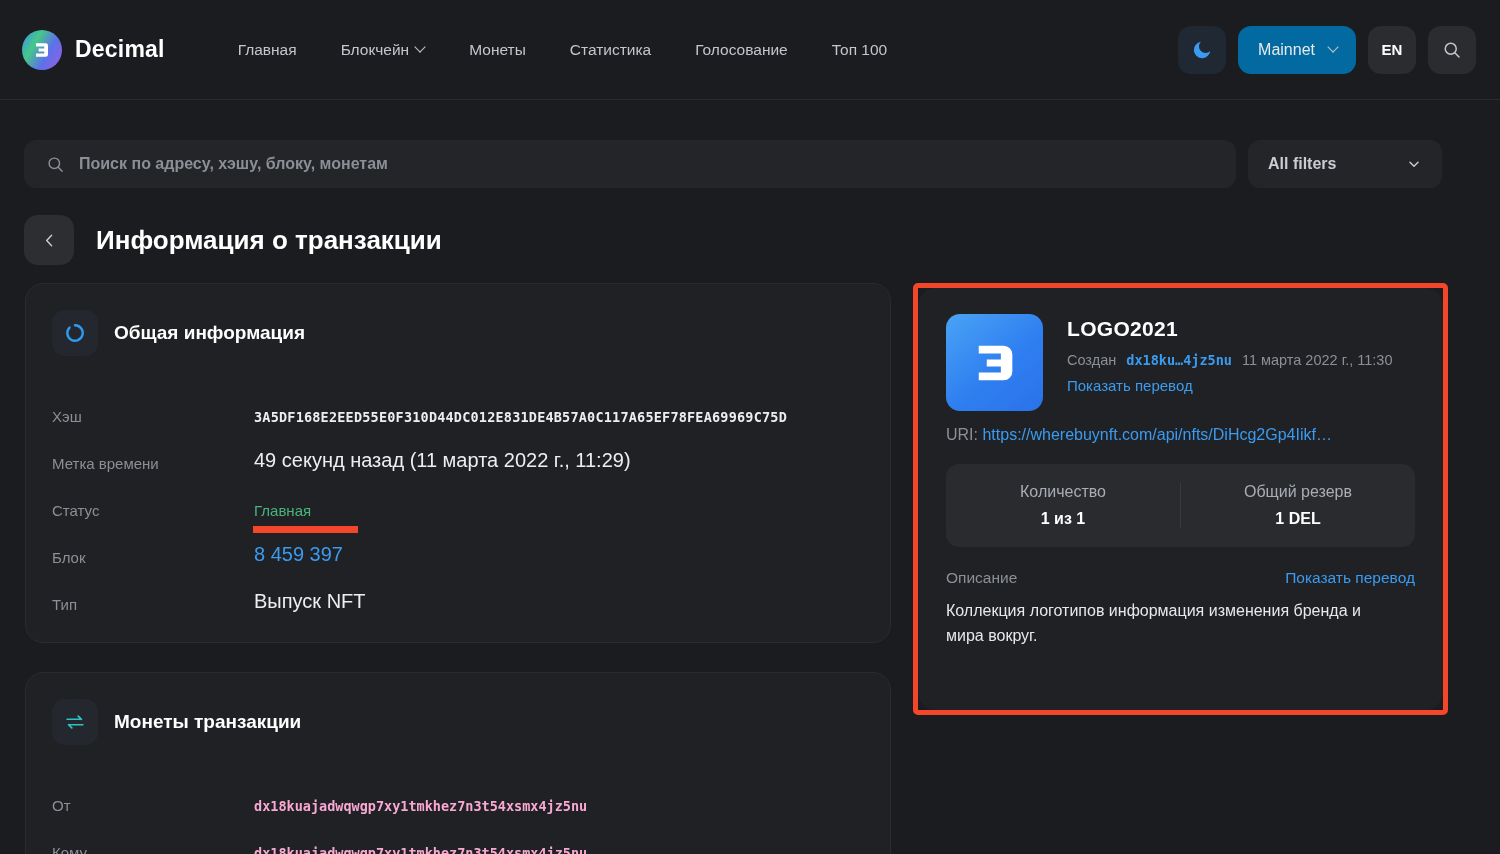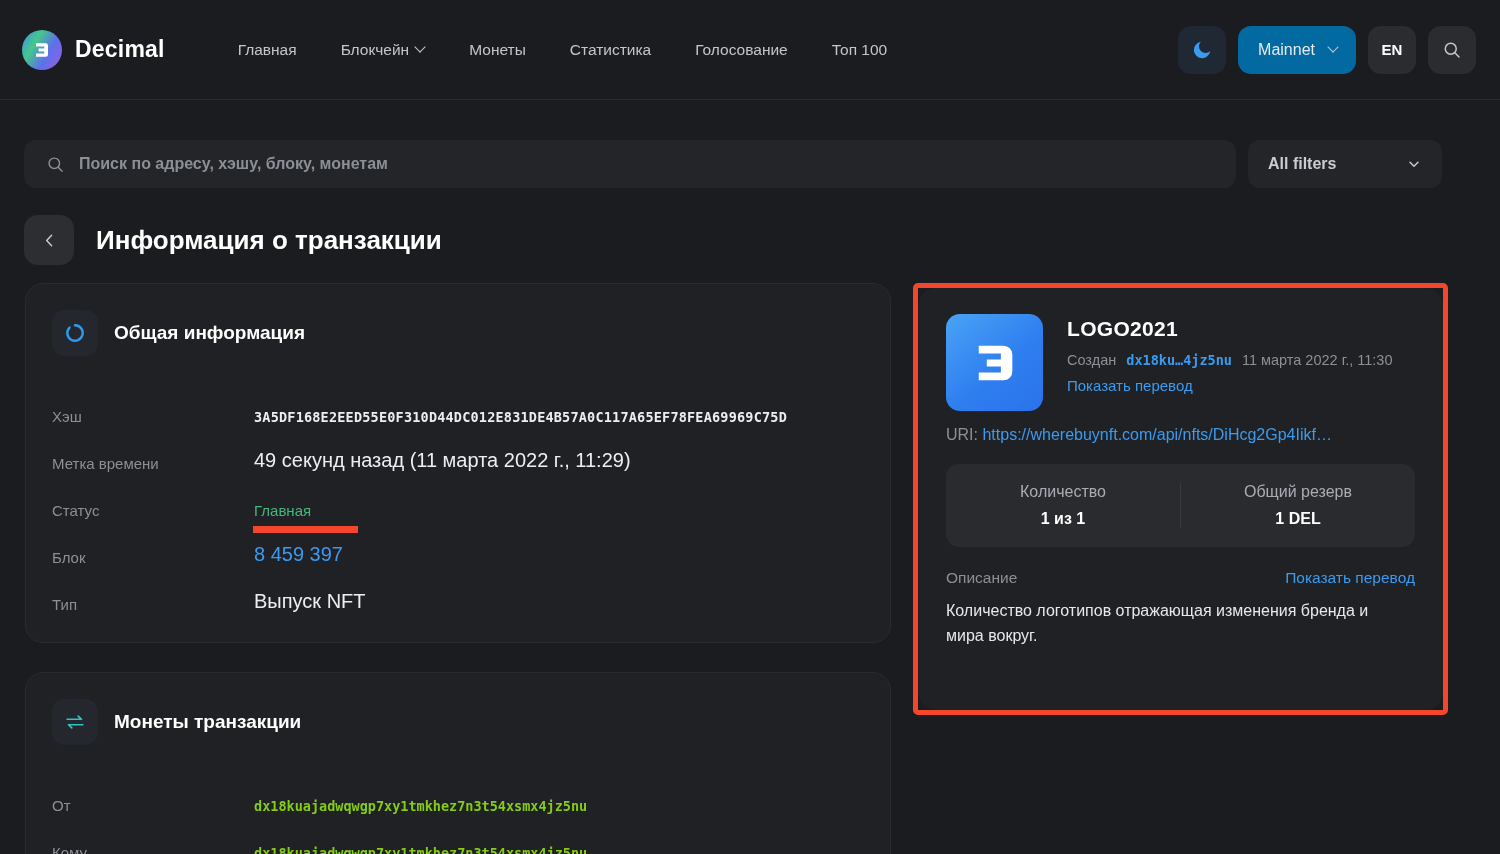--- a/index.html
+++ b/index.html
@@ -93,21 +93,21 @@
 
   .rows { padding: 22px 26px 0 26px; }
   .row { display: flex; align-items: flex-end; height: 47px; }
   .row-label { width: 202px; color: #8b8f96; font-size: 15px; padding-top: 2px; flex: none; }
   .row-value { color: #eceef0; font-size: 20px; }
   .mono {
     font-family: "DejaVu Sans Mono", monospace; font-weight: bold; font-size: 13.5px;
     letter-spacing: .2px;
   }
   .link { color: #3a9bf0; }
-  .link-mono { color: #84cc16; font-family: "DejaVu Sans Mono", monospace; font-weight: bold; font-size: 13.5px; }
+  .link-mono { color: #f9a8d4; font-family: "DejaVu Sans Mono", monospace; font-weight: bold; font-size: 13.5px; }
   .status-ok { color: #48b57e; font-size: 15px; position: relative; display: inline-block; }
   .status-underline {
     position: absolute; left: -1px; top: 24px; width: 105px; height: 7px; background: #f4462a;
   }
 
   
   .nft-outline {
     position: absolute; left: 913px; top: 283px; width: 535px; height: 432px;
     border: 5px solid #f4462a; border-radius: 5px;
   }
@@ -329,18 +329,18 @@
       <div class="nft-stat">
         <div class="nft-stat-lbl">Общий резерв</div>
         <div class="nft-stat-val">1 DEL</div>
       </div>
     </div>
 
     <div class="nft-desc-head">
       <span class="nft-desc-lbl">Описание</span>
       <span class="nft-desc-link">Показать перевод</span>
     </div>
-    <div class="nft-desc-body">Количество логотипов отражающая изменения бренда и мира вокруг.</div>
+    <div class="nft-desc-body">Коллекция логотипов информация изменения бренда и мира вокруг.</div>
   </div>
 
   <div class="nft-outline"></div>
 
 </div>
 
 </body></html>

